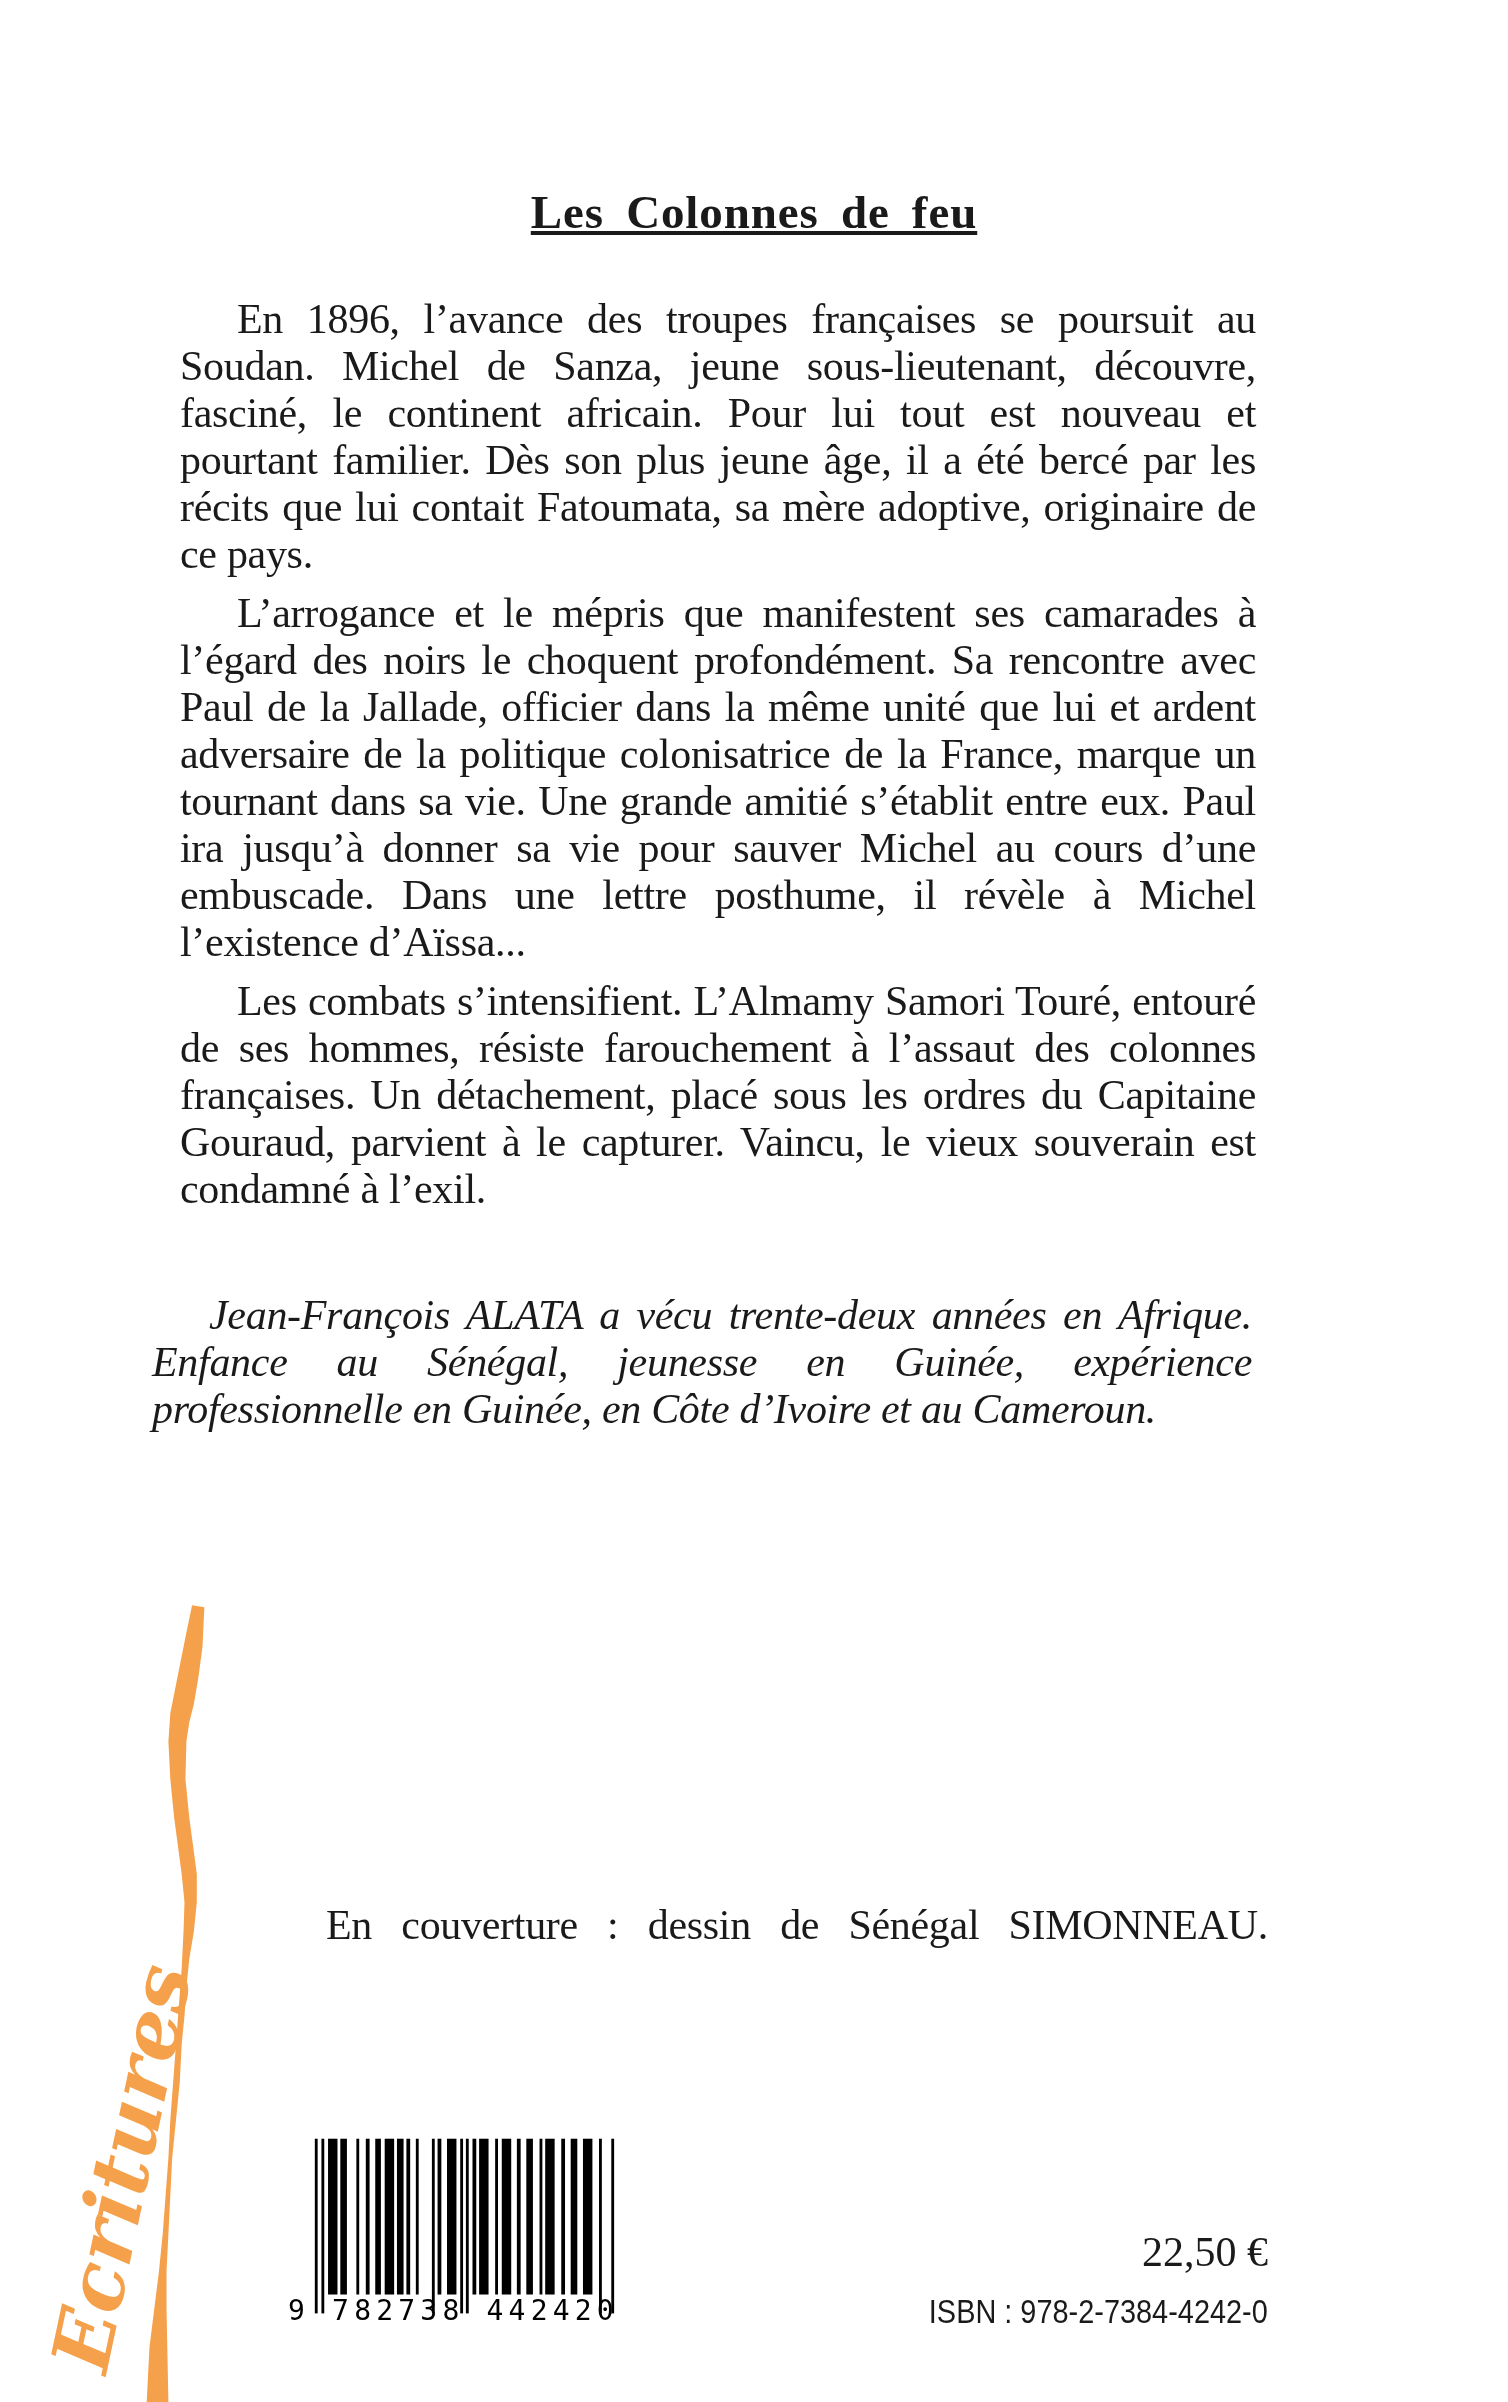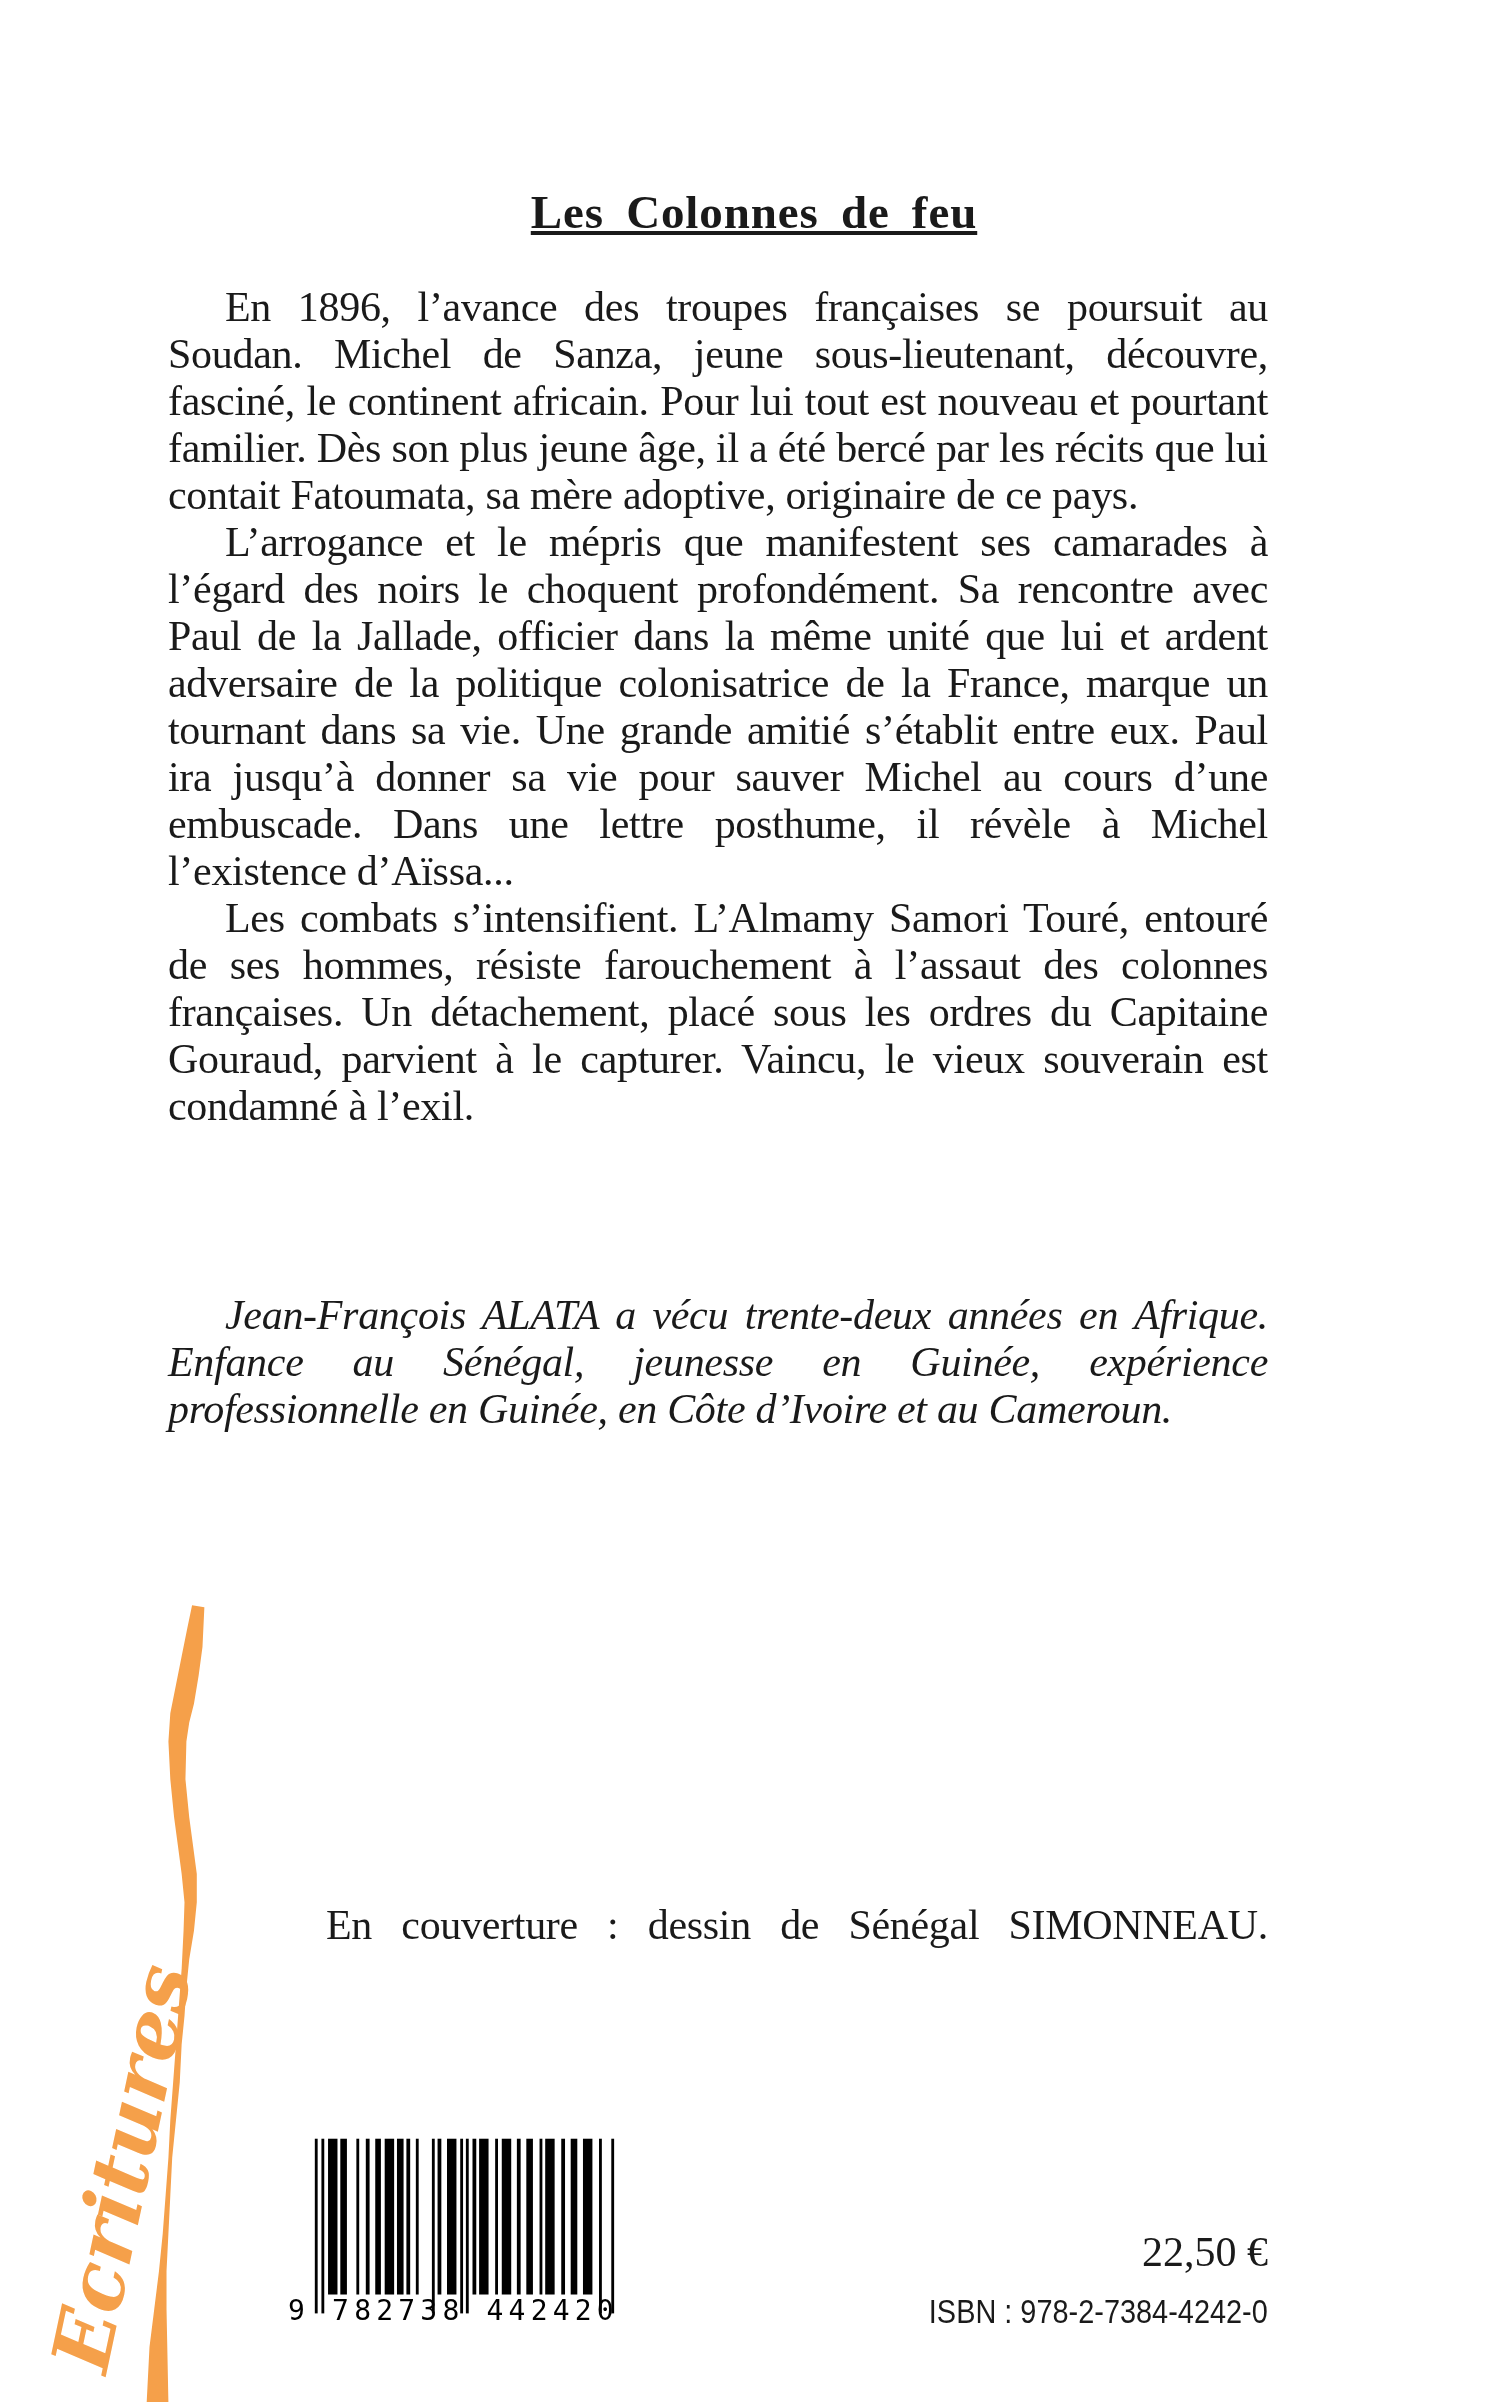--- a/index.html
+++ b/index.html
@@ -32,26 +32,26 @@
       position: absolute;
       left: 168px;
       top: 284px;
       width: 1100px;
       font-size: 42px;
       line-height: 47px;
       text-align: justify;
       letter-spacing: -0.3px;
     }
     .synopsis p {
-      margin: 0;
+      margin: 12px;
       text-indent: 57px;
     }
     .bio {
       position: absolute;
-      left: 168px;
+      left: 152px;
       top: 1292px;
       width: 1100px;
       font-size: 42px;
       line-height: 47px;
       font-style: italic;
       text-align: justify;
       text-indent: 57px;
       margin: 0;
       letter-spacing: -0.3px;
     }

